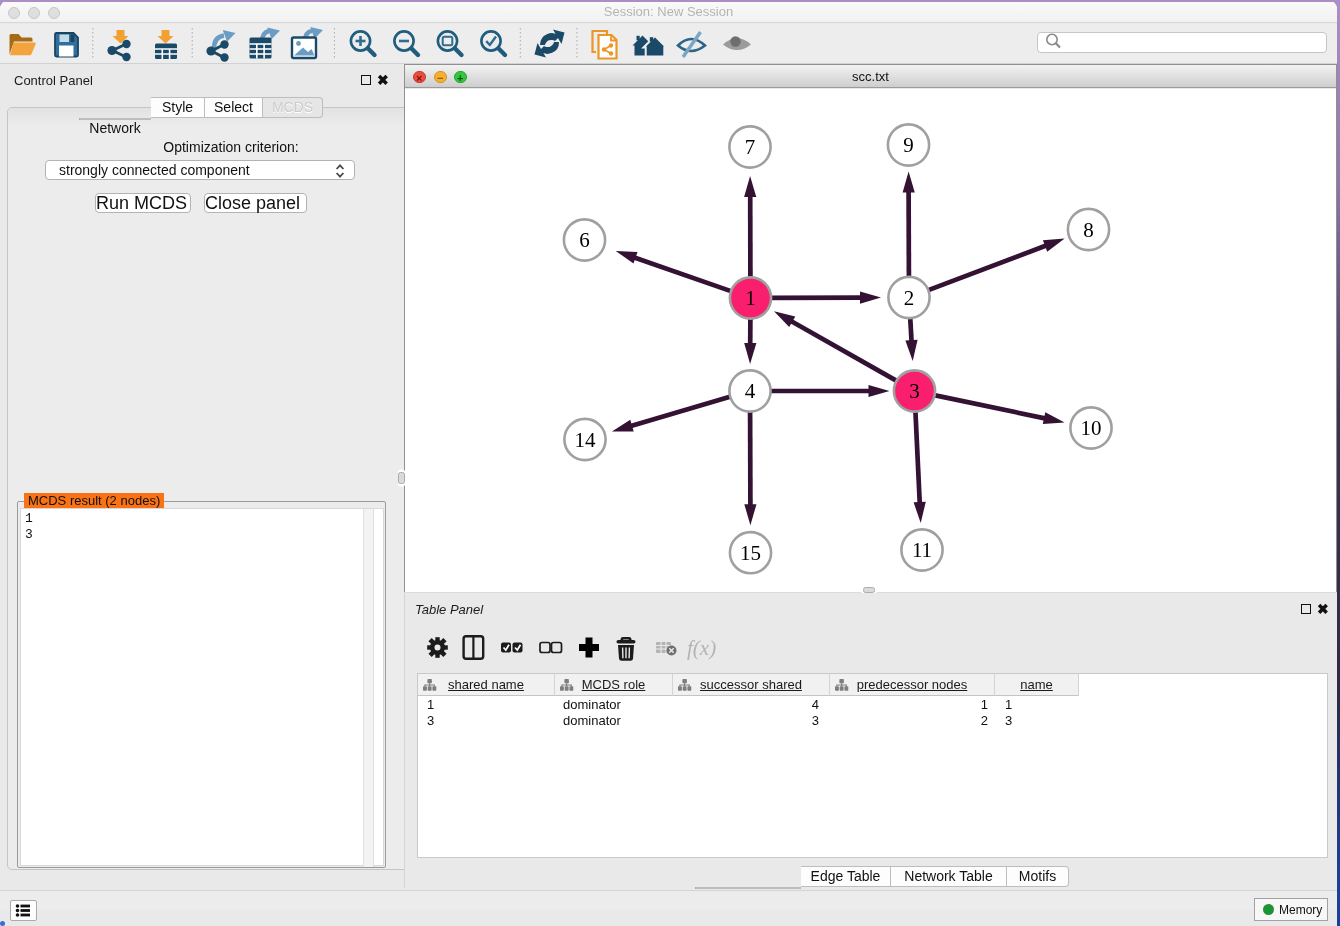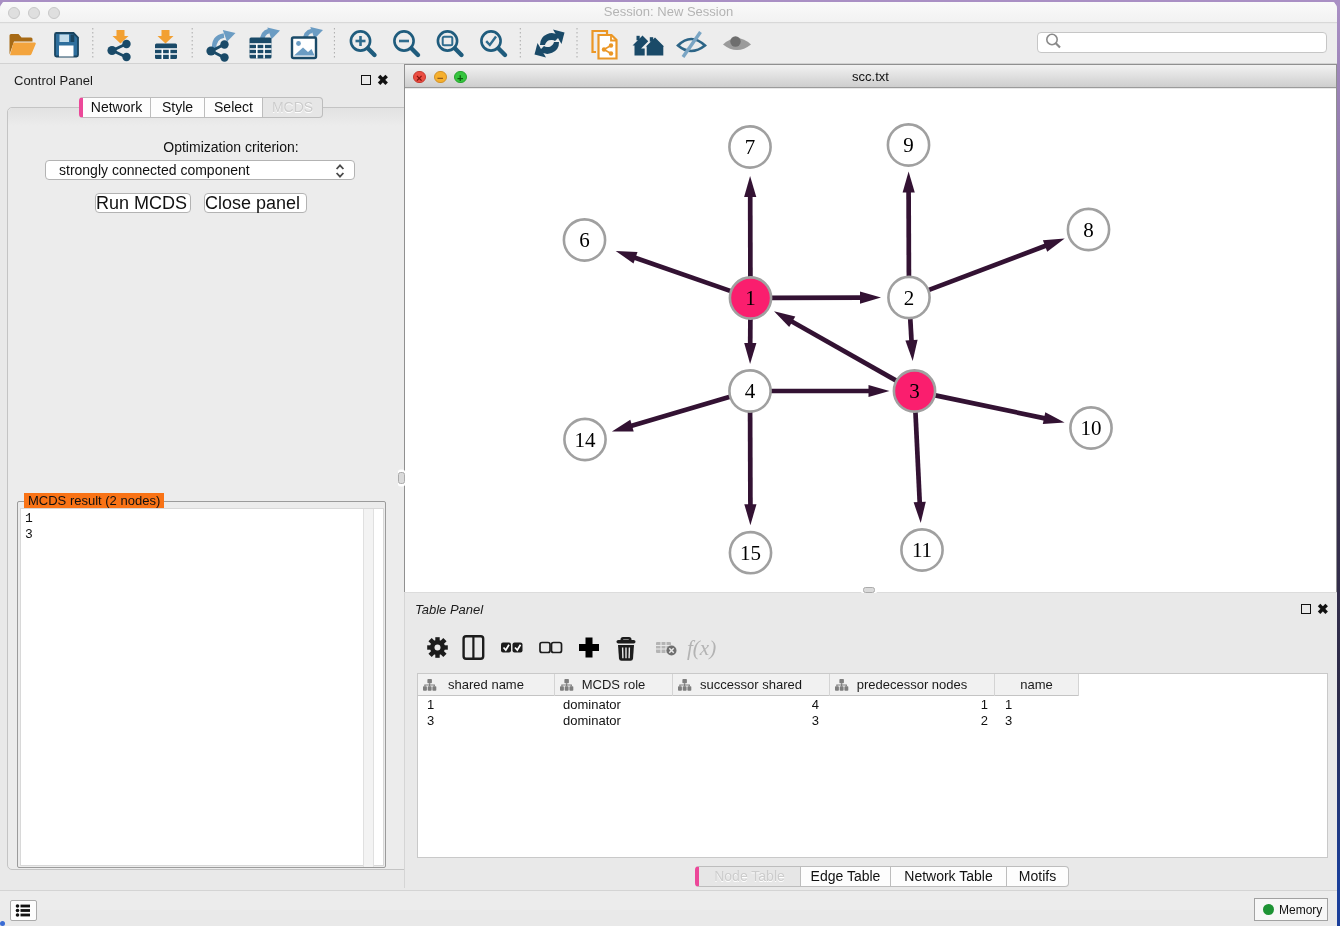--- a/index.html
+++ b/index.html
@@ -13,21 +13,21 @@
 
 #toolbar { position:absolute; left:0; top:24px; width:1337px; height:40px; background:#ededed; border-bottom:1px solid #d2d2d2; }
 #searchbox { position:absolute; left:1037px; top:8px; width:290px; height:21px; background:#fff; border:1px solid #c6c6c6; border-radius:4px; }
 
 #cpanel { position:absolute; left:0; top:64px; width:392px; height:824px; background:#e9e9e9; }
 .phead { font-size:13px; color:#1c1c1c; }
 .maxbox { position:absolute; width:10px; height:10px; border:1.6px solid #111; }
 .closex { position:absolute; font-size:14px; font-weight:bold; color:#111; line-height:12px; }
 .tabrow { position:absolute; display:flex; height:21px; z-index:3; }
 .tab { font-size:14px; color:#111; background:#fdfdfd; border:1px solid #bdbdbd; border-left:none; text-align:center; line-height:19px; }
-.tab.first { border-left:4px solid #ec4899; border-radius:4px 0 0 4px; }
+.tab.first { border-left:1px solid #ec4899; border-radius:4px 0 0 4px;margin-top:21px; }
 .tab.last { border-radius:0 4px 4px 0; }
 .tab.dis { background:#e6e6e6; color:#ccc; text-shadow:0 1px 0 #fff; }
 #cpane { position:absolute; left:7px; top:43px; width:448px; height:763px; background:#ececec; border:1px solid #c4c4c4; border-radius:5px; }
 #cpane::before { content:""; position:absolute; left:0; top:0; right:0; height:18px; background:linear-gradient(#e2e2e2,#ececec); border-radius:5px 5px 0 0; }
 #optlabel { position:absolute; left:0; top:31px; width:100%; text-align:center; font-size:14px; color:#111; }
 #dropdown { position:absolute; left:37px; top:52px; width:310px; height:20px; background:#fff; border:1px solid #b3b3b3; border-radius:4px; font-size:14px; line-height:18px; padding-left:13px; color:#111; }
 .btn { position:absolute; height:20px; background:#fff; border:1px solid #b3b3b3; border-radius:4px; font-size:18px; color:#111; line-height:18px; }
 #mcdsgroup { position:absolute; left:9px; top:393px; width:369px; height:367px; border:1px solid #9b9b9b; border-radius:2px; }
 #mcdslabel { position:absolute; left:6px; top:-9px; background:#f97316; padding:0 4px; font-size:13px; color:#111; }
 #mcdsinner { position:absolute; left:2px; top:6px; width:364px; height:358px; background:#fff; border:1px solid #d8d8d8; font-family:"Liberation Mono", monospace; font-size:13px; line-height:16px; padding:2px 0 0 4px; color:#111; }
@@ -40,21 +40,21 @@
 #nettitle { position:absolute; left:0; top:0; width:100%; height:23px; background:linear-gradient(#f2f2f2,#cecece); border-bottom:1px solid #9b9b9b; }
 #nettitle .txt { position:absolute; top:4px; width:100%; text-align:center; font-size:13px; color:#111; }
 .mac { position:absolute; top:5.5px; width:12.5px; height:12.5px; border-radius:50%; font-size:11px; text-align:center; line-height:12px; font-weight:bold; }
 #netcanvas { position:absolute; left:0; top:24px; width:931px; height:503px; background:#fff; }
 #graph text { font-family:"Liberation Serif", serif; font-size:21px; fill:#000; text-anchor:middle; }
 
 #tpanel { position:absolute; left:404px; top:592px; width:933px; height:296px; background:#e9e9e9; border-left:1px solid #d5d5d5; border-top:1px solid #dcdcdc; }
 #ttoolbar { position:absolute; left:12px; top:40px; }
 #tablebox { position:absolute; left:12px; top:80px; width:911px; height:185px; background:#fff; border:1px solid #c9c9c9; }
 #thead { position:absolute; left:0; top:0; width:660px; height:22px; background:#f1f1f1; border-bottom:1px solid #c4c4c4; font-size:13px; color:#1a1a1a; }
-.thcell { position:absolute; top:0; height:22px; border-right:1px solid #d4d4d4; text-align:center; line-height:21px; }
+.thcell { position:absolute; top:0; height:22px; border-right:1px solid #d4d4d4; text-align:center; line-height:21px;text-decoration:underline; }
 .trow { position:absolute; font-size:13px; color:#111; height:16px; line-height:16px; }
 .tcell { position:absolute; }
 
 #btabs { position:absolute; display:flex; height:21px; }
 
 #statusbar { position:absolute; left:0; top:890px; width:1337px; height:20px; background:#ececec; border-top:1px solid #d4d4d4; }
 #listbtn { position:absolute; left:10px; top:9px; width:27px; height:21px; background:#fdfdfd; border:1px solid #ababab; border-radius:2px; }
 #membtn { position:absolute; left:1254px; top:7px; width:74px; height:23px; background:#f7f7f7; border:1px solid #a2a2a2; font-size:12px; color:#111; display:flex; align-items:center; white-space:nowrap; }
 
 #deskright { position:absolute; right:0; top:0; width:3px; height:926px; background:linear-gradient(#aa90c5 0%,#8d76a8 20%,#3d3250 45%,#2c2a48 75%,#1b3f9a 95%,#1b3f9a 100%); }

